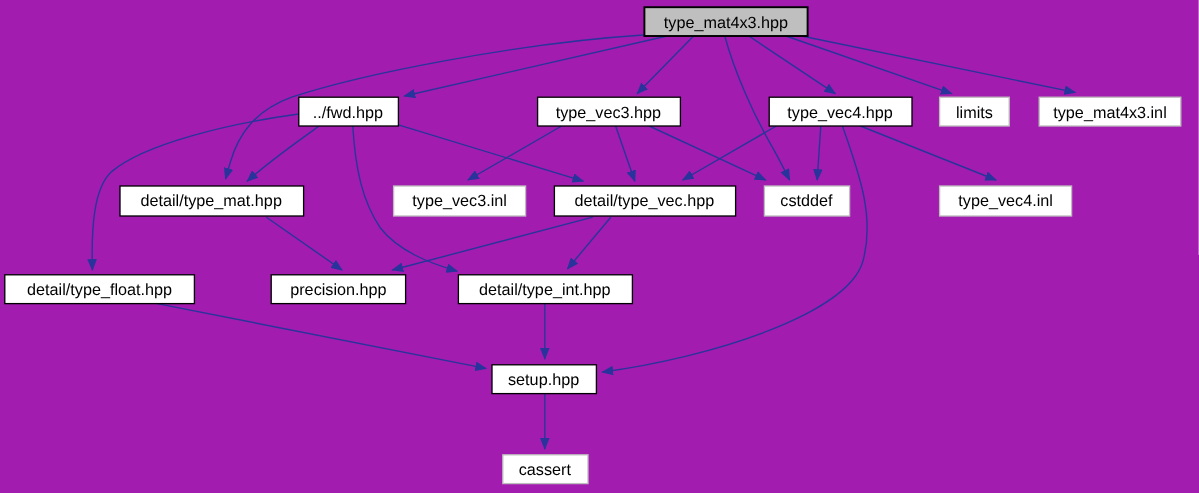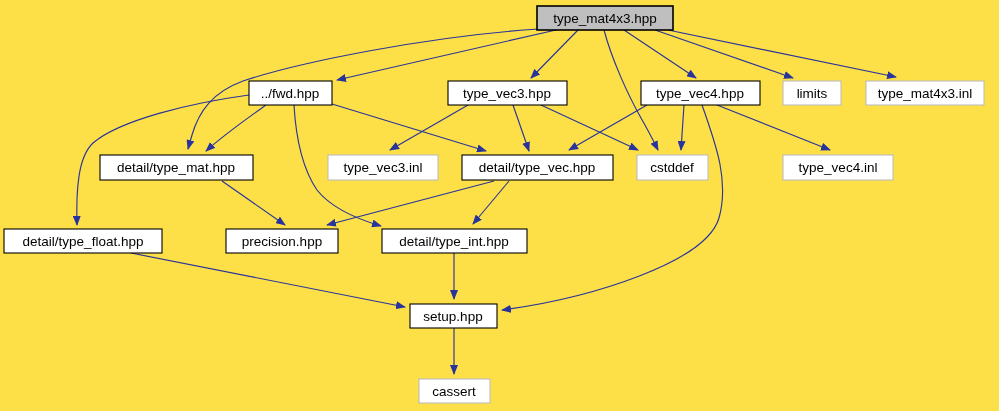--- a/index.html
+++ b/index.html
@@ -1,19 +1,19 @@
 <!DOCTYPE html>
 <html><head>
 <meta charset="utf-8">
 <style>
   html,body{margin:0;padding:0;background:#ffffff;}
   .graph-wrap{
     position:relative;
     width:999px;height:411px;
-    background:#fde047;
+    background:#a21caf;
     font-family:"Liberation Sans", sans-serif;
   }
   svg{display:block}
   .edge{fill:none;stroke:#28349b;stroke-width:1.15;}
   .node rect{fill:#ffffff;stroke:#000000;stroke-width:1.1;}
   .node.root rect{fill:#bfbfbf;stroke:#000000;stroke-width:1.6;}
   .node.external rect{fill:#ffffff;stroke:#bdbdbd;stroke-width:1.1;}
   .node text{
     font-family:"Liberation Sans", sans-serif;
     font-size:13.5px;fill:#000000;text-anchor:middle;

